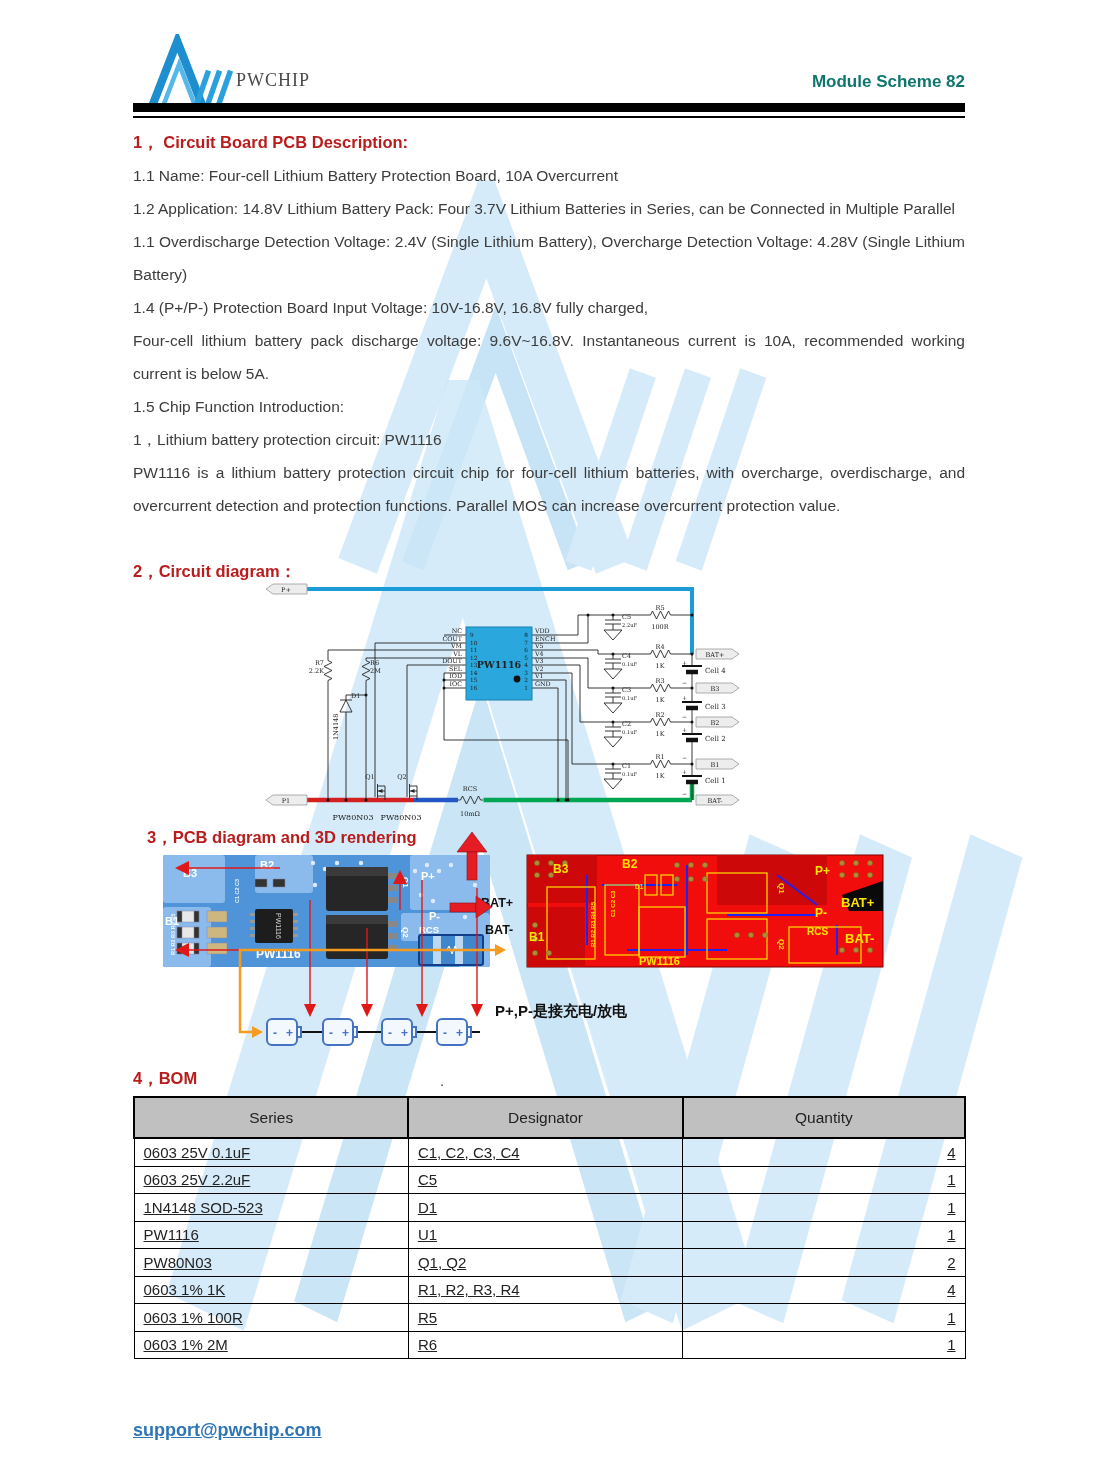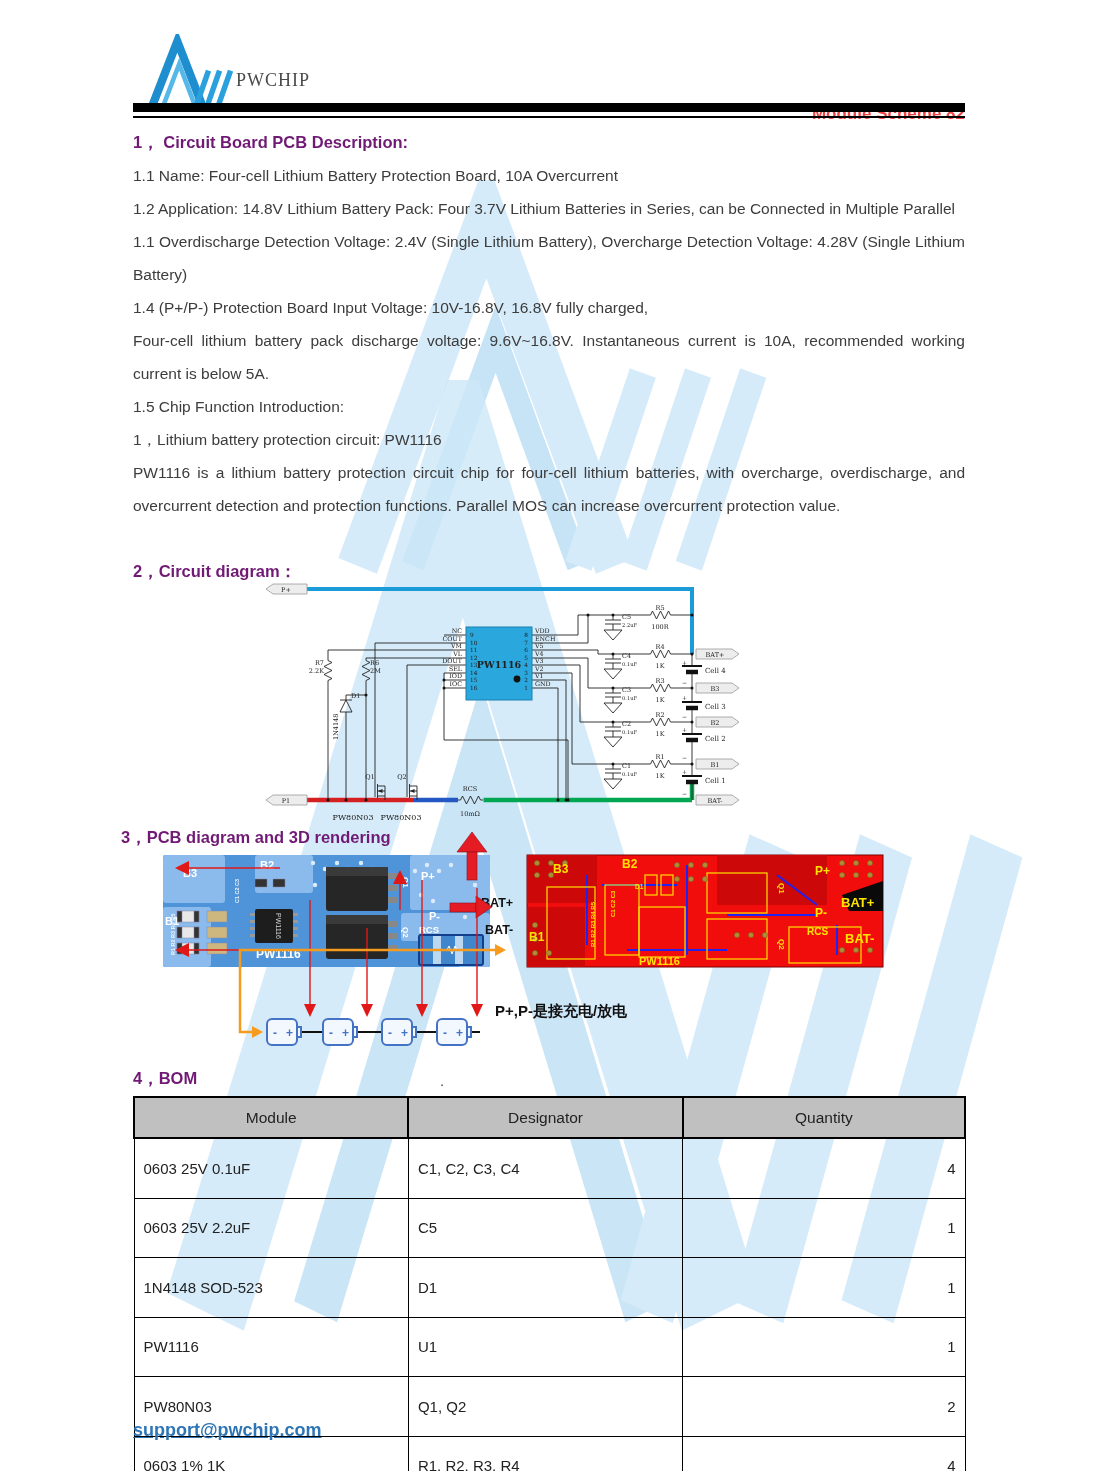--- a/index.html
+++ b/index.html
@@ -1,39 +1,39 @@
 <!DOCTYPE html>
 <html><head>
 <meta charset="utf-8">
 <style>
   html,body{margin:0;padding:0;background:#888;}
   #page{position:relative;width:1109px;height:1471px;background:#ffffff;overflow:hidden;
         font-family:"Liberation Sans",sans-serif;color:#3a3a3a;}
   .abs{position:absolute;}
   
   #brand-text{font-family:"Liberation Serif",serif;font-size:18px;letter-spacing:1px;color:#4a4a4a;}
-  #doc-title{font-size:17px;font-weight:bold;color:#ef4444;text-align:right;width:265px;margin-top:32px;}
+  #doc-title{font-size:17px;font-weight:bold;color:#0f766e;text-align:right;width:265px;}
   .rule-thick{left:133px;width:832px;height:9px;background:#000;}
   .rule-thin{left:133px;width:832px;height:2px;background:#000;}
   
   #sec1{left:133px;top:126px;width:832px;font-size:15.5px;line-height:33px;color:#3c3c3c;}
   #sec1 p{margin:0;}
   .just{text-align:justify;}
-  .h1{font-size:16.5px;font-weight:bold;color:#701a75;}
+  .h1{font-size:16.5px;font-weight:bold;color:#b91c1c;}
   #sec2-heading{left:133px;top:549px;margin-top:12px;}
-  #sec3-heading{left:121px;top:827px;}
+  #sec3-heading{left:147px;top:827px;}
   #sec4-heading{left:133px;top:1068px;}
   #bom-dot{left:440px;top:1072px;font-size:15px;color:#444;}
   
   .st{font-family:"DejaVu Serif",serif;fill:#222;}
   .w{stroke:#222;stroke-width:0.9;fill:none;}
   
   #bom-table{left:133px;top:1096px;width:833px;border-collapse:collapse;font-size:15px;color:#222;}
   #bom-table th{background:#c0c0c0;border:2px solid #000;font-weight:normal;height:37px;font-size:15.5px;}
-  #bom-table td{border:1.6px solid #000;height:26.5px;padding:16px 9px;}
+  #bom-table td{border:1.6px solid #000;height:26.5px;padding:0 9px;text-decoration:underline;}
   #bom-table td.qty{text-align:right;}
   
   #footer-link{left:133px;top:1420px;font-size:18px;font-weight:bold;color:#2e75b6;text-decoration:underline;}
   .wm{position:absolute;pointer-events:none;}
 </style>
 </head>
 <body>
 
 <div id="page">
 
@@ -543,21 +543,21 @@
   <span class="abs" id="bom-dot">.</span>
 
   <table class="abs" id="bom-table">
     <colgroup>
         <col style="width:275px">
         <col style="width:275px">
         <col style="width:283px">
       </colgroup>
     <thead>
       <tr>
-        <th>Module</th>
+        <th>Series</th>
         <th>Designator</th>
         <th>Quantity</th>
       </tr>
     </thead>
     <tbody>
       <tr>
           <td>0603 25V 0.1uF</td>
           <td>C1, C2, C3, C4</td>
           <td class="qty">4</td>
         </tr>

